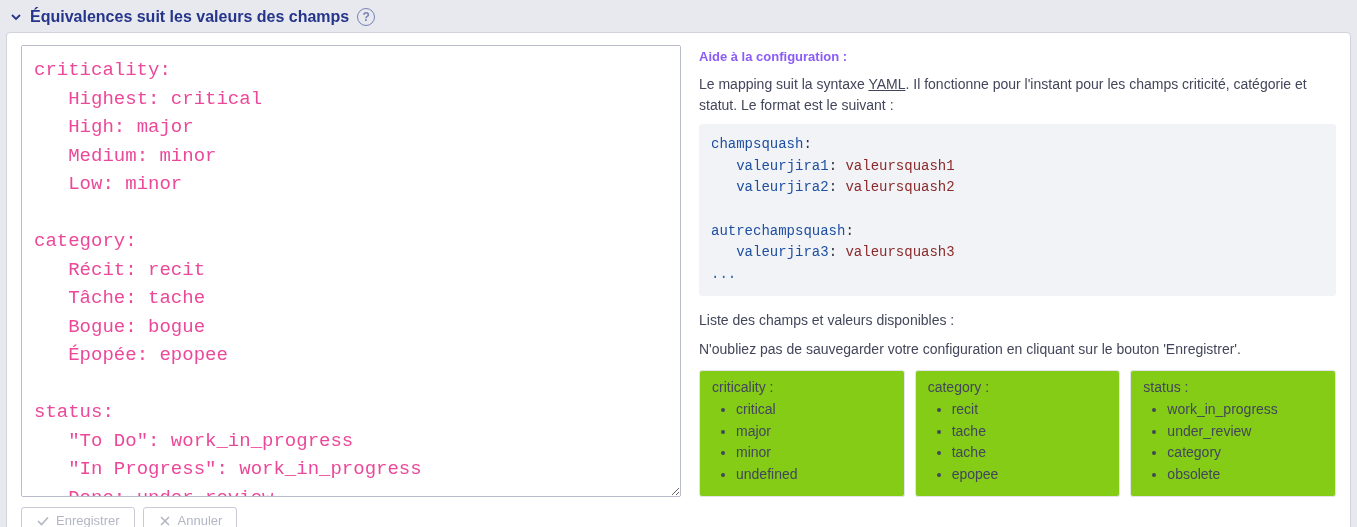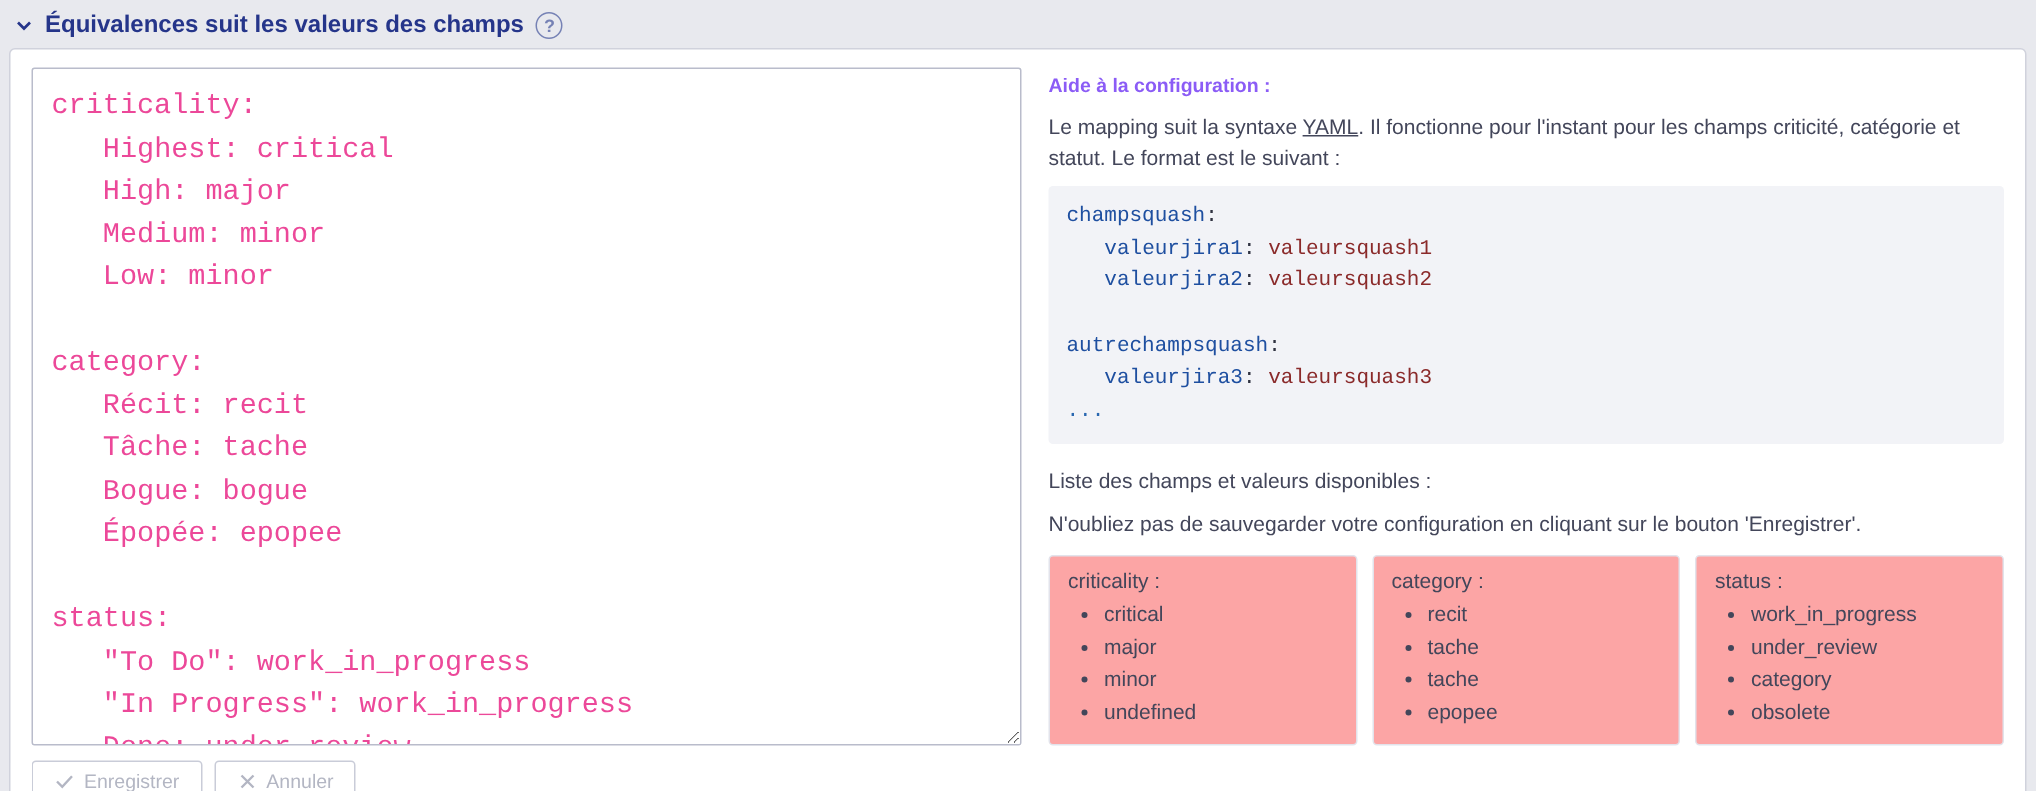--- a/index.html
+++ b/index.html
@@ -129,21 +129,21 @@
   pre.codeblock .v { color: #8a2a2a; }
   pre.codeblock .dots { color: #2a67b0; }
   .fields-row {
     display: flex;
     gap: 10px;
     margin-top: 10px;
   }
   .field-box {
     flex: 1;
     border: 1px solid #e2e3eb;
-    background: #fca5a5;
+    background: #84cc16;
     border-radius: 3px;
     padding: 8px 12px 10px 12px;
   }
   .field-box .fname {
     color: #43465a;
     font-size: 14px;
     margin-bottom: 4px;
   }
   .field-box ul {
     margin: 0;

